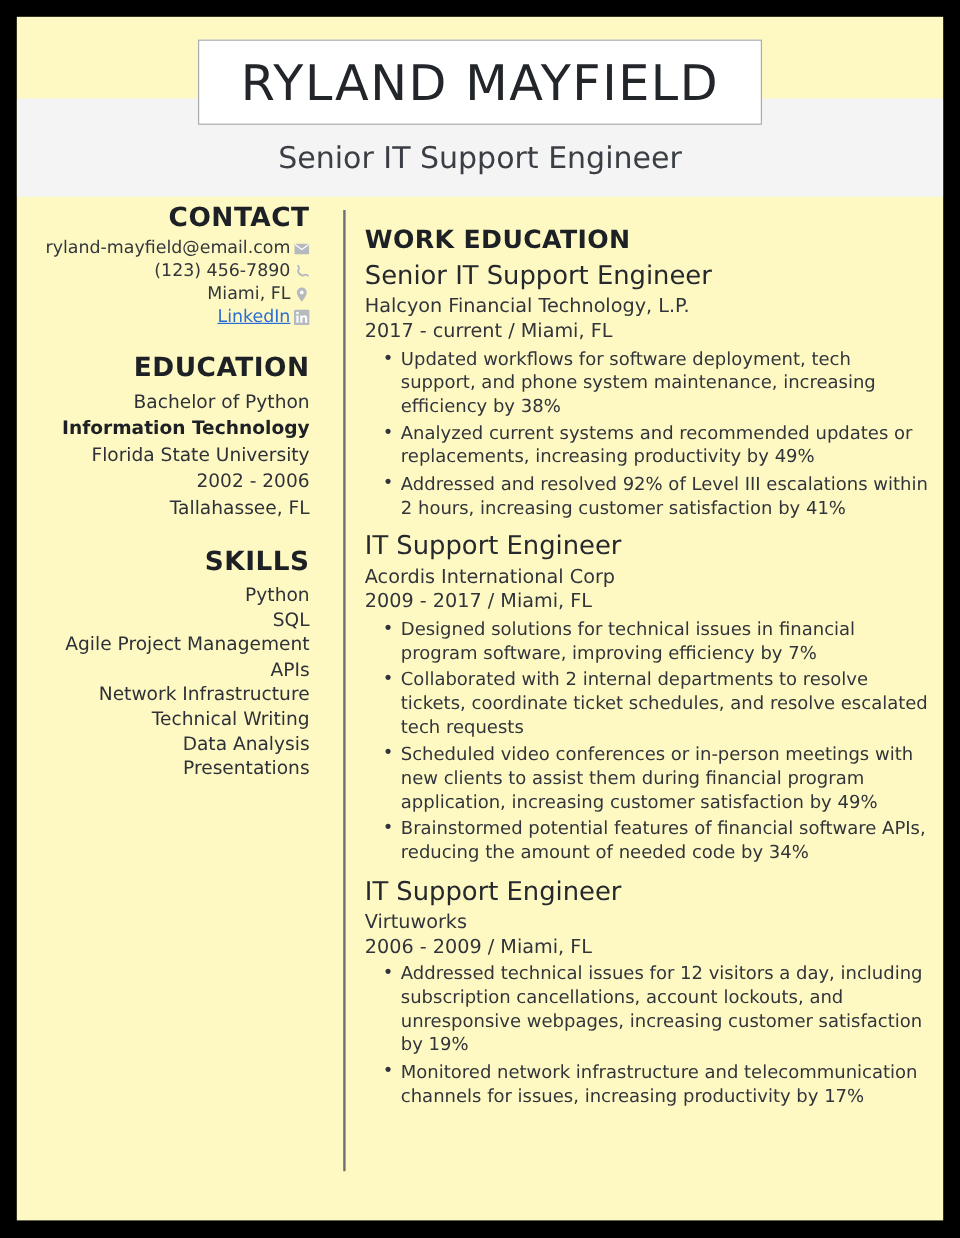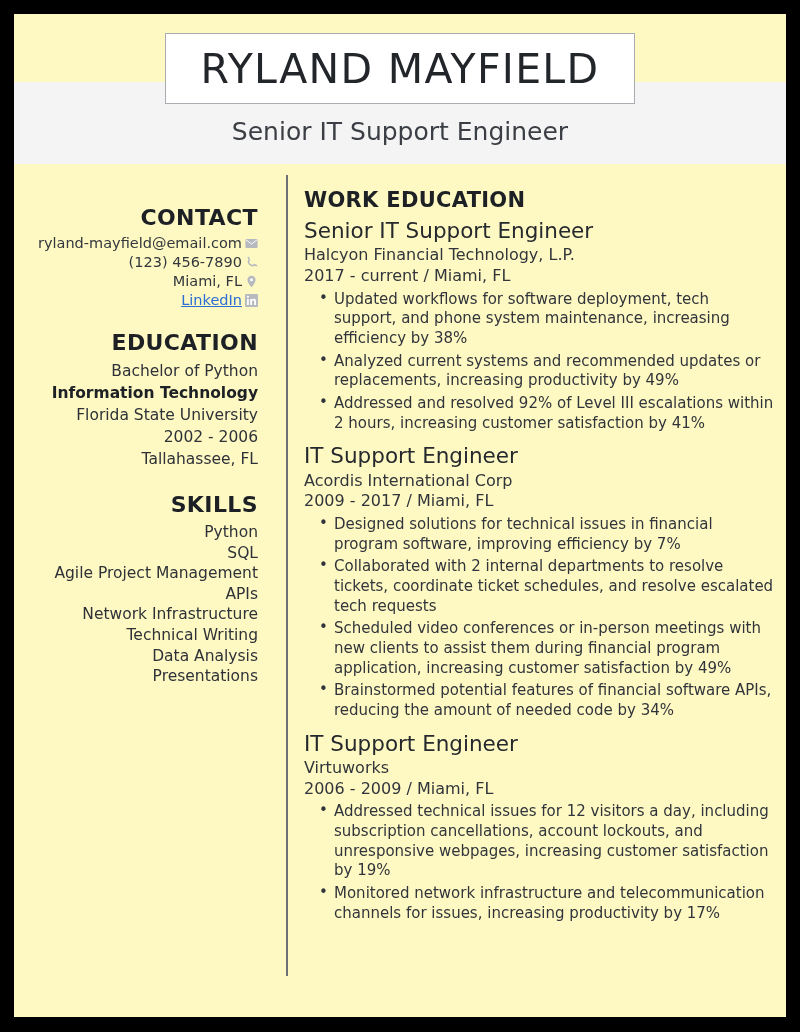--- a/index.html
+++ b/index.html
@@ -93,21 +93,21 @@
   }
 
   .side-heading {
     font-size: 22px;
     font-weight: 700;
     color: #1d2024;
     letter-spacing: 0.4px;
     margin-top: 22px;
     margin-bottom: 5px;
   }
-  .side-heading.first { margin-top: 41px; padding-left: 12px; }
+  .side-heading.first { margin-top: 5px; padding-left: 12px; }
 
   .contact-row {
     display: flex;
     align-items: center;
     justify-content: flex-end;
     gap: 3px;
     margin-top: 3px;
     font-size: 14.5px;
     color: #33373c;
   }

